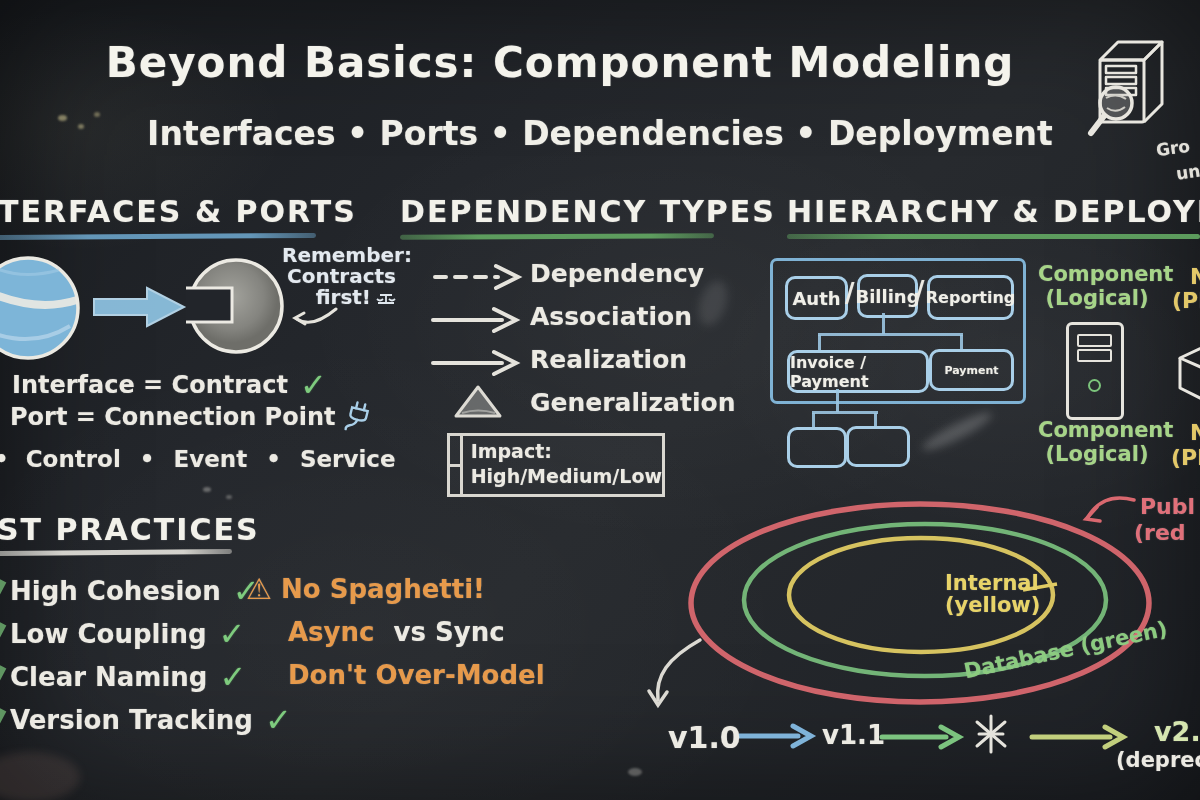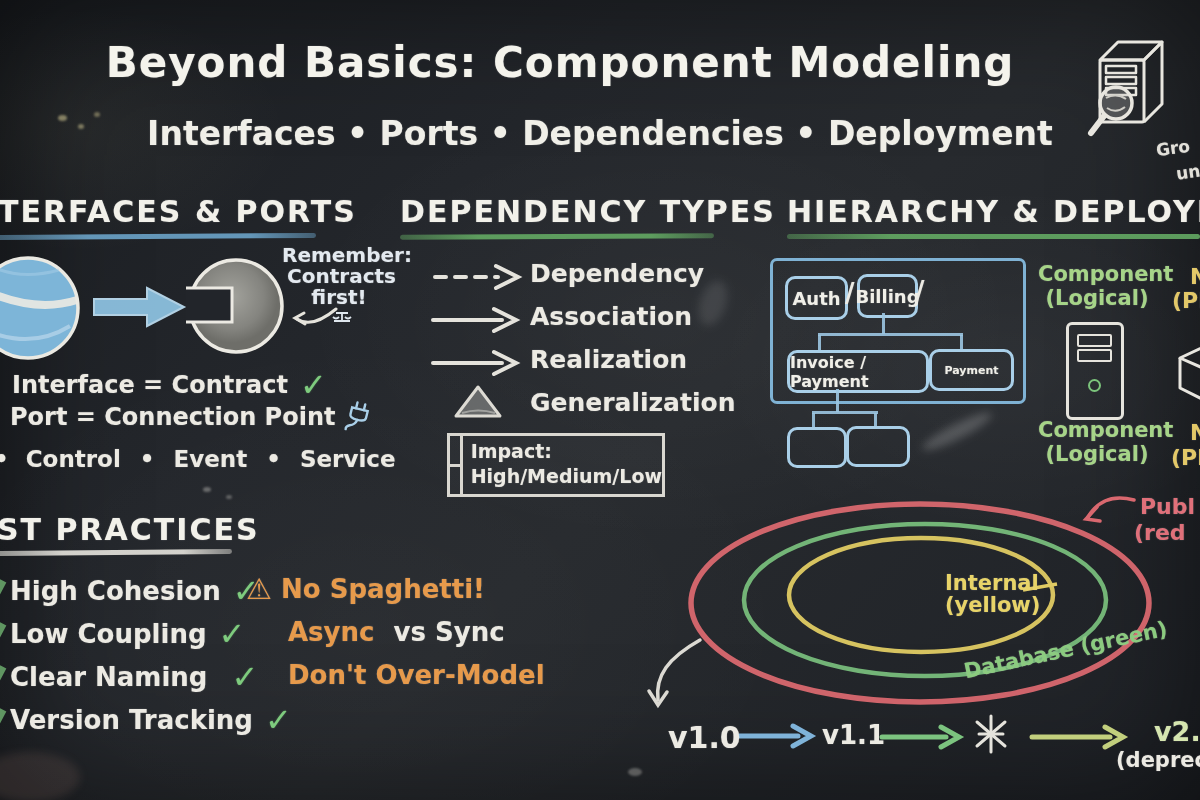--- a/index.html
+++ b/index.html
@@ -129,21 +129,21 @@
           <stop offset="100%" stop-color="#6e6e69"></stop>
       </radialGradient>
     </defs>
     <circle cx="50" cy="50" r="46" fill="url(#gsock)" stroke="#eceae3" stroke-width="3.5"></circle>
     <path d="M 0 32 H 46 V 66 H 0" fill="#22252a" stroke="#eceae3" stroke-width="3"></path>
   </svg>
 
   <div class="chalk" style="left:282px;top:245px;width:114px;text-align:right;font-size:20px;line-height:21px;color:#e3e9ef;">
     <div>Remember:</div>
     <div>Contracts</div>
-    <div style="display:flex;justify-content:flex-end;align-items:center;flex-direction:column;">
+    <div style="display:flex;justify-content:flex-end;align-items:center;">
       <span>first!</span>
       <svg width="20" height="16" viewBox="0 0 20 16" style="margin-left:5px;">
         <g stroke="#dfe7ee" stroke-width="1.8" fill="none">
           <path d="M 2 13 H 18 M 10 4 V 13 M 4 5 H 16"></path>
           <path d="M 1 9 Q 4 12 7 9 M 13 9 Q 16 12 19 9"></path>
         </g>
       </svg>
     </div>
   </div>
   <svg class="abs" style="left:292px;top:305px;" width="46" height="26" viewBox="0 0 46 26">
@@ -221,20 +221,21 @@
   </div>
 
   <div class="chalk heading" style="left:787px;top:194px;">HIERARCHY &amp; DEPLOYMENT</div>
   <div class="underline" style="left:787px;top:234px;width:413px;background:linear-gradient(90deg,rgba(99,169,99,.5),#63a963 25%,#63a963 90%);"></div>
 
   <div class="abs" style="left:770px;top:258px;width:250px;height:140px;border:3.5px solid #7fb2d4;border-radius:7px;"></div>
   <div class="treebox" style="left:785px;top:276px;width:57px;height:38px;font-size:18px;">Auth</div>
   <div class="chalk" style="left:845px;top:278px;font-size:26px;color:#eceae3;">/</div>
   <div class="treebox" style="left:857px;top:274px;width:55px;height:38px;font-size:18px;">Billing</div>
   <div class="chalk" style="left:915px;top:276px;font-size:26px;color:#eceae3;">/</div>
+  <div class="treebox" style="left:927px;top:275px;width:81px;height:39px;font-size:16px;">Reporting</div>
 
   <div class="conn" style="left:882px;top:313px;width:3px;height:21px;"></div>
   <div class="conn" style="left:818px;top:333px;width:145px;height:3px;"></div>
   <div class="conn" style="left:818px;top:335px;width:3px;height:16px;"></div>
   <div class="conn" style="left:960px;top:335px;width:3px;height:15px;"></div>
 
   <div class="treebox" style="left:787px;top:350px;width:136px;height:37px;font-size:16px;">Invoice / Payment</div>
   <div class="treebox" style="left:929px;top:349px;width:79px;height:36px;font-size:11px;">Payment</div>
 
   <div class="conn" style="left:836px;top:389px;width:3px;height:23px;"></div>
@@ -278,21 +279,21 @@
   <div class="underline" style="left:-10px;top:550px;width:242px;background:linear-gradient(90deg,rgba(230,228,221,.6),#e6e4dd 30%,#e6e4dd 80%,rgba(230,228,221,.5));transform:rotate(-0.5deg);"></div>
 
   <div class="chalk practice" style="left:10px;top:572px;display:flex;align-items:center;">
     <span>High Cohesion</span>
     <span class="check">✓</span>
   </div>
   <div class="chalk practice" style="left:10px;top:615px;display:flex;align-items:center;">
     <span>Low Coupling</span>
     <span class="check">✓</span>
   </div>
-  <div class="chalk practice" style="left:10px;top:658px;display:flex;align-items:center;gap:12px;">
+  <div class="chalk practice" style="left:10px;top:658px;display:flex;align-items:center;">
     <span>Clear Naming</span>
     <span class="check">✓</span>
   </div>
   <div class="chalk practice" style="left:10px;top:701px;display:flex;align-items:center;">
     <span>Version Tracking</span>
     <span class="check">✓</span>
   </div>
 
   <div class="abs" style="left:-4px;top:580px;width:7px;height:16px;background:#7ecb7e;opacity:.7;transform:rotate(28deg);"></div>
   <div class="abs" style="left:-4px;top:623px;width:7px;height:16px;background:#7ecb7e;opacity:.7;transform:rotate(28deg);"></div>

